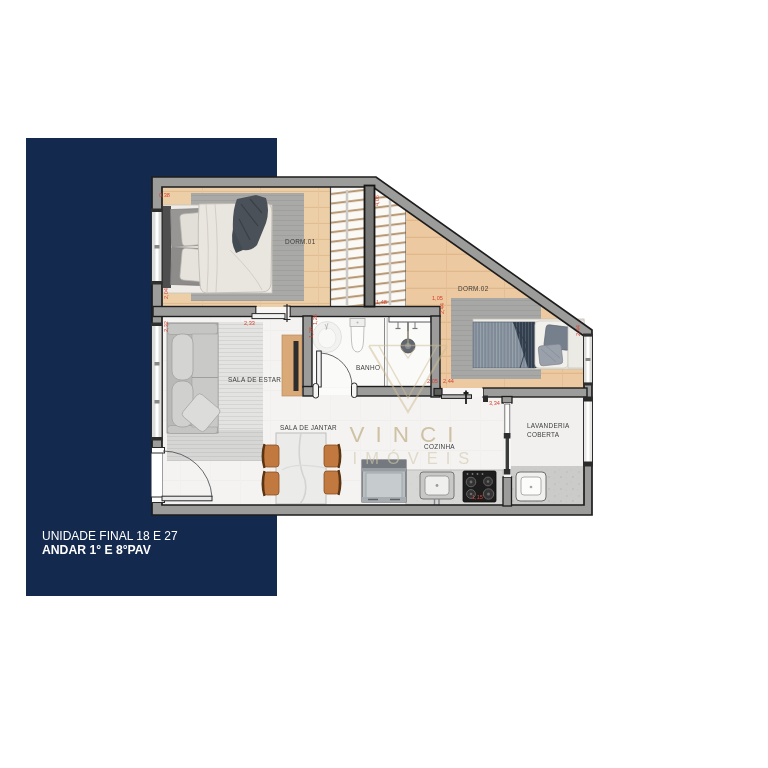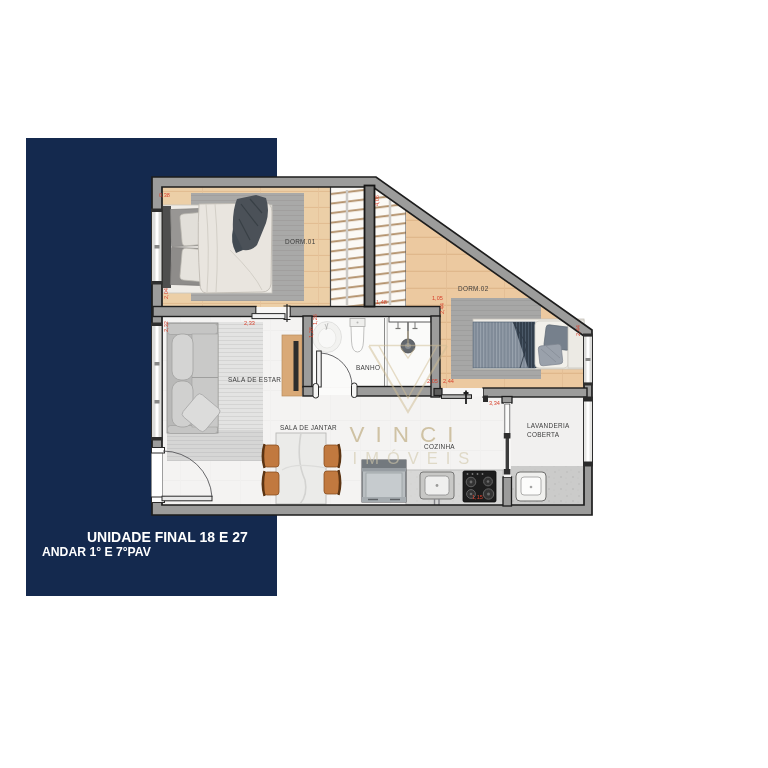--- a/index.html
+++ b/index.html
@@ -1,32 +1,32 @@
 <!DOCTYPE html>
 <html><head>
 <meta charset="utf-8">
 <style>
   html,body{margin:0;padding:0;background:#ffffff;}
   .page{position:relative;width:768px;height:768px;overflow:hidden;background:#ffffff;font-family:"Liberation Sans",sans-serif;}
   .panel{position:absolute;left:26px;top:138px;width:251px;height:458px;background:#14294e;}
   .caption{position:absolute;left:42px;top:527px;color:#ffffff;z-index:5;}
   .caption .area{font-size:23px;font-weight:bold;line-height:0.82;}
-  .caption .l2{font-size:14px;font-weight:bold;margin-top:3px;line-height:1.05;margin-left:45px;}
+  .caption .l2{font-size:12px;font-weight:normal;margin-top:3px;line-height:1.05;}
   .caption .l3{font-size:12.2px;font-weight:bold;line-height:1.05;margin-top:1.2px;}
   svg text{font-family:"Liberation Sans",sans-serif;}
 </style>
 </head>
 <body>
 <div class="page">
 
 <div class="panel"></div>
 
 <div class="caption">
   <div class="l2">UNIDADE FINAL 18 E 27</div>
-  <div class="l3">ANDAR 1° E 7°PAV</div>
+  <div class="l3">ANDAR 1° E 8°PAV</div>
 </div>
 
 <svg width="768" height="768" viewBox="0 0 768 768" style="position:absolute;left:0;top:0;z-index:2;">
 <defs>
   <pattern id="wood" width="58" height="16" patternUnits="userSpaceOnUse">
     <rect width="58" height="16" fill="#eccfa7"></rect>
     <rect y="14.9" width="58" height="1.1" fill="#e2bd92"></rect>
     <rect x="28" y="0" width="0.8" height="16" fill="#e5c29a"></rect>
   </pattern>
   <pattern id="wood2" width="58" height="17" patternUnits="userSpaceOnUse">

